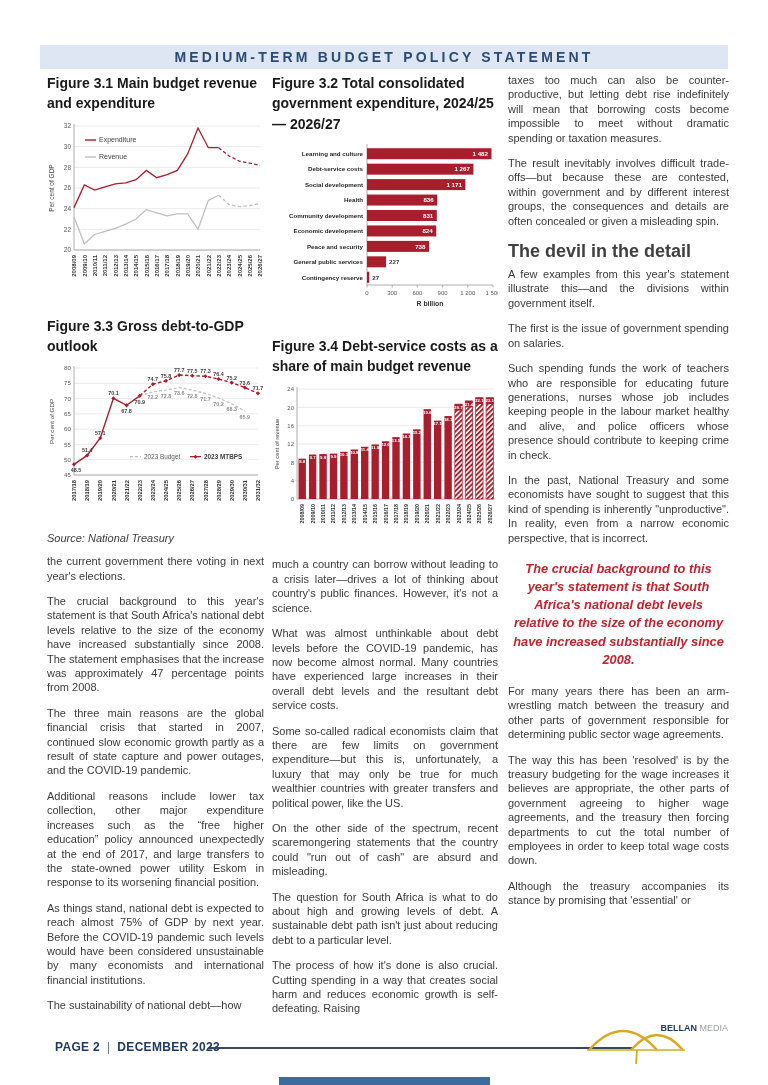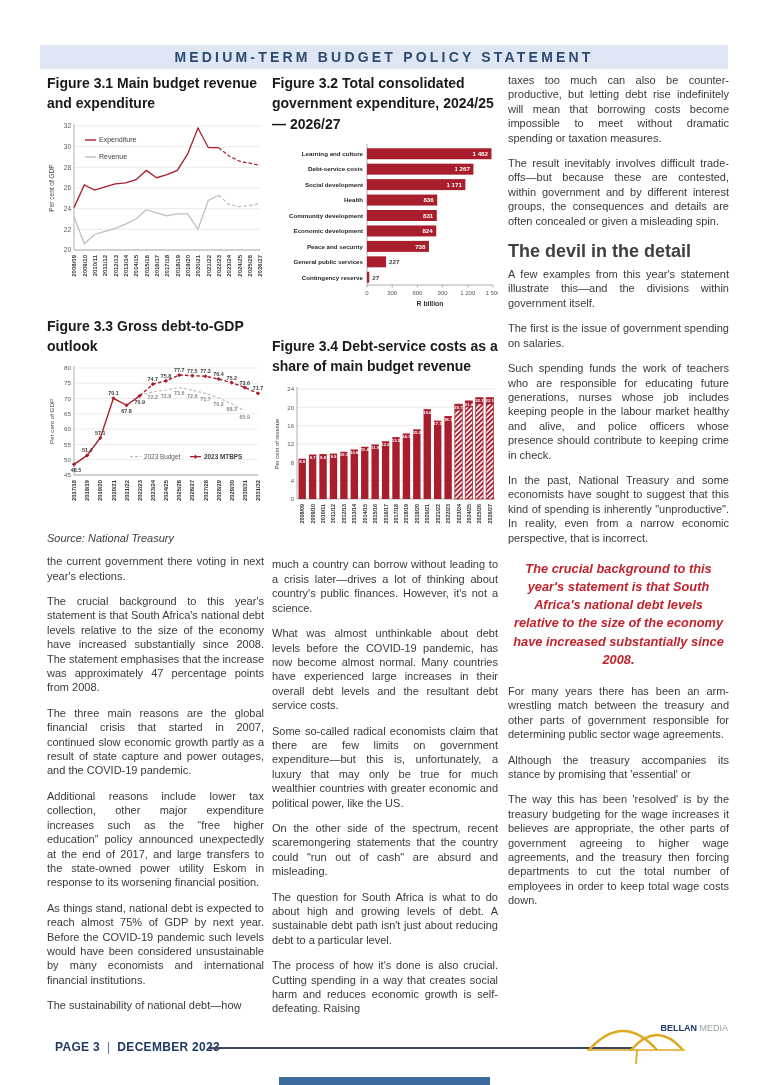--- a/index.html
+++ b/index.html
@@ -315,45 +315,45 @@
           <text x="178.10526315789474" y="123" font-size="5.4" font-weight="bold" fill="#333" text-anchor="end" transform="rotate(-90 178.10526315789474 123)">2022/23</text>
           <text x="188.52631578947367" y="123" font-size="5.4" font-weight="bold" fill="#333" text-anchor="end" transform="rotate(-90 188.52631578947367 123)">2023/24</text>
           <text x="198.94736842105263" y="123" font-size="5.4" font-weight="bold" fill="#333" text-anchor="end" transform="rotate(-90 198.94736842105263 123)">2024/25</text>
           <text x="209.3684210526316" y="123" font-size="5.4" font-weight="bold" fill="#333" text-anchor="end" transform="rotate(-90 209.3684210526316 123)">2025/26</text>
           <text x="219.78947368421052" y="123" font-size="5.4" font-weight="bold" fill="#333" text-anchor="end" transform="rotate(-90 219.78947368421052 123)">2026/27</text>
         </svg>
     </div>
     <div style="margin-top:8px;">
         <p class="body-para">much a country can borrow without leading to a crisis later—drives a lot of thinking about country's public finances. However, it's not a science.</p>
         <p class="body-para">What was almost unthinkable about debt levels before the COVID-19 pandemic, has now become almost normal. Many countries have experienced large increases in their overall debt levels and the resultant debt service costs.</p>
-        <p class="body-para">Some so-called radical economists claim that there are few limits on government expenditure—but this is, unfortunately, a luxury that may only be true for much wealthier countries with greater economic and political power, like the US.</p>
+        <p class="body-para">Some so-called radical economists claim that there are few limits on government expenditure—but this is, unfortunately, a luxury that may only be true for much wealthier countries with greater transfers and political power, like the US.</p>
         <p class="body-para">On the other side of the spectrum, recent scaremongering statements that the country could "run out of cash" are absurd and misleading.</p>
         <p class="body-para">The question for South Africa is what to do about high and growing levels of debt.  A sustainable debt path isn't just about reducing debt to a particular level.</p>
         <p class="body-para">The process of how it's done is also crucial.  Cutting spending in a way that creates social harm and reduces economic growth is self-defeating.  Raising</p>
       </div>
   </div>
 
   <div class="col" id="col-right">
     <div>
         <p class="body-para">taxes too much can also be counter-productive, but letting debt rise indefinitely will mean that borrowing costs become impossible to meet without dramatic spending or taxation measures.</p>
         <p class="body-para">The result inevitably involves difficult trade-offs—but because these are contested, within government and by different interest groups, the consequences and details are often concealed or given a misleading spin.</p>
         <h3 class="red-heading">The devil in the detail</h3>
         <p class="body-para">A few examples from this year's statement illustrate this—and the divisions within government itself.</p>
         <p class="body-para">The first is the issue of government spending on salaries.</p>
         <p class="body-para">Such spending funds the work of teachers who are responsible for educating future generations, nurses whose job includes keeping people in the labour market healthy and alive, and police officers whose presence should contribute to keeping crime in check.</p>
         <p class="body-para">In the past, National Treasury and some economists have sought to suggest that this kind of spending is inherently "unproductive".  In reality, even from a narrow economic perspective, that is incorrect.</p>
         <div class="pull-quote">The crucial background to this year's statement is that South Africa's national debt levels relative to the size of the economy have increased substantially since 2008.</div>
         <p class="body-para">For many years there has been an arm-wrestling match between the treasury and other parts of government responsible for determining public sector wage agreements.</p>
+        <p class="body-para">The way this has been 'resolved' is by the treasury budgeting for the wage increases it believes are appropriate, the other parts of government agreeing to higher wage agreements, and the treasury then forcing departments to cut the total number of employees in order to keep total wage costs down.</p>
         <p class="body-para">Although the treasury accompanies its stance by promising that 'essential' or</p>
-        <p class="body-para">The way this has been 'resolved' is by the treasury budgeting for the wage increases it believes are appropriate, the other parts of government agreeing to higher wage agreements, and the treasury then forcing departments to cut the total number of employees in order to keep total wage costs down.</p>
       </div>
   </div>
 
   <div class="footer">
-    <span>PAGE 3</span><span class="sep">|</span><span>DECEMBER 2023</span>
+    <span>PAGE 2</span><span class="sep">|</span><span>DECEMBER 2023</span>
   </div>
   <div class="footer-rule"></div>
   <svg class="logo" viewBox="0 0 145 56">
     <path d="M 4 38 Q 38 0 72 38" fill="none" stroke="#dba820" stroke-width="2.4"></path>
     <path d="M 46 38 Q 72 8 98 38" fill="none" stroke="#dba820" stroke-width="2.4"></path>
     <path d="M 2 38 H 100" fill="none" stroke="#dba820" stroke-width="1.6"></path>
     <path d="M 52 38 L 51 52" fill="none" stroke="#dba820" stroke-width="1.8"></path>
     <text x="143" y="19" text-anchor="end" font-size="9"><tspan font-weight="bold" fill="#1f3a63">BELLAN</tspan><tspan fill="#9aa0a6"> MEDIA</tspan></text>
   </svg>
   <div class="bottom-bar"></div>

